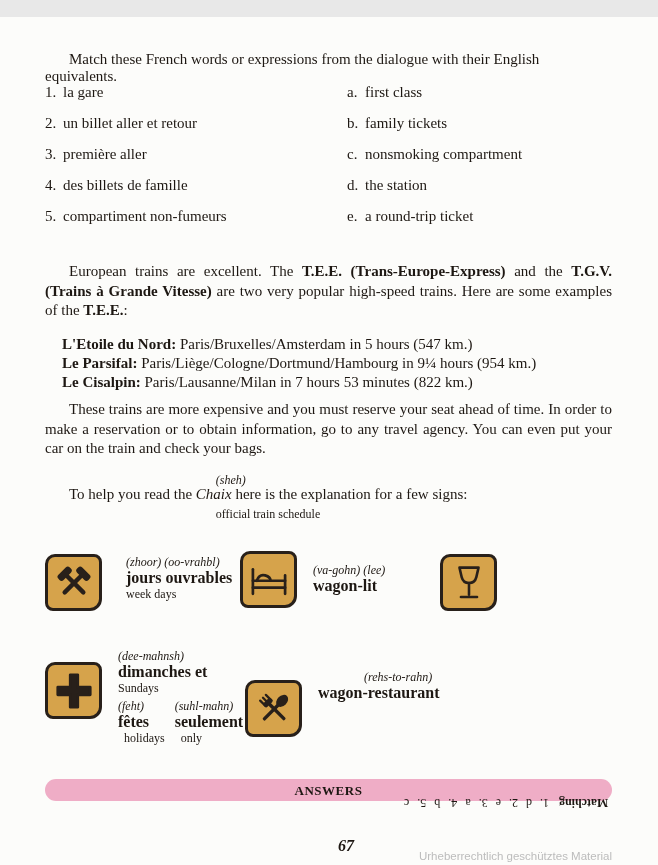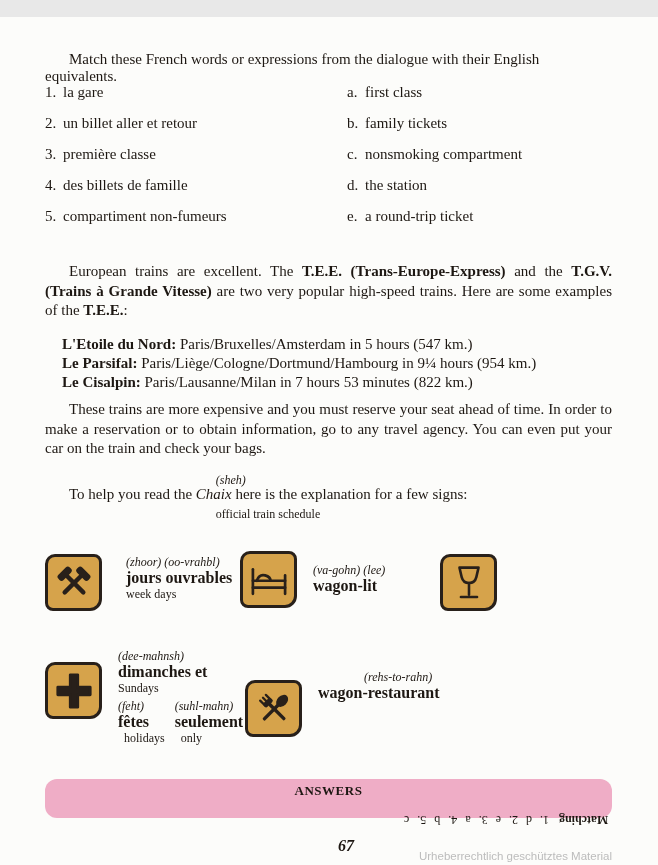--- a/index.html
+++ b/index.html
@@ -50,21 +50,21 @@
   .sign-box svg{display:block;}
   .sign-text{position:absolute;line-height:1;}
   .pron{font-style:italic;font-size:12px;line-height:14px;white-space:nowrap;}
   .slabel{font-weight:bold;font-size:16px;line-height:18px;white-space:nowrap;}
   .ssub{font-size:12px;line-height:14px;white-space:nowrap;}
   .two-col{display:flex;gap:10px;margin-top:4px;}
   .two-col .ssub{text-indent:6px;}
 
   
   .answers-band{
-    position:absolute;left:45px;top:762px;width:567px;height:39px;
+    position:absolute;left:45px;top:762px;width:567px;height:22px;
     background:#efadc6;
     border-radius:12px;
   }
   .answers-title{
     position:absolute;left:0;right:0;top:4px;text-align:center;
     font-weight:bold;font-size:13px;letter-spacing:.5px;
   }
   .flipped{
     position:absolute;right:4px;bottom:-9px;
     transform:rotate(180deg);
@@ -87,21 +87,21 @@
 
 <div class="page">
 
   <p class="abs txtcol indent" style="top:34px">Match these French words or expressions from the dialogue with their English equivalents.</p>
 
   <div class="abs txtcol match-grid" style="top:66px">
     <div><span class="num">1.</span><span>la gare</span></div>
     <div><span class="num">a.</span><span>first class</span></div>
     <div><span class="num">2.</span><span>un billet aller et retour</span></div>
     <div><span class="num">b.</span><span>family tickets</span></div>
-    <div><span class="num">3.</span><span>première classe</span></div>
+    <div><span class="num">3.</span><span>première aller</span></div>
     <div><span class="num">c.</span><span>nonsmoking compartment</span></div>
     <div><span class="num">4.</span><span>des billets de famille</span></div>
     <div><span class="num">d.</span><span>the station</span></div>
     <div><span class="num">5.</span><span>compartiment non-fumeurs</span></div>
     <div><span class="num">e.</span><span>a round-trip ticket</span></div>
   </div>
 
   <p class="abs txtcol indent just" style="top:245px"><span>European trains are excellent. The </span><b>T.E.E. (Trans-Europe-Express)</b><span> and the </span><b>T.G.V. (Trains à Grande Vitesse)</b><span> are two very popular high-speed trains. Here are some examples of the </span><b>T.E.E.</b><span>:</span></p>
 
   <div class="abs examples" style="top:318px">

